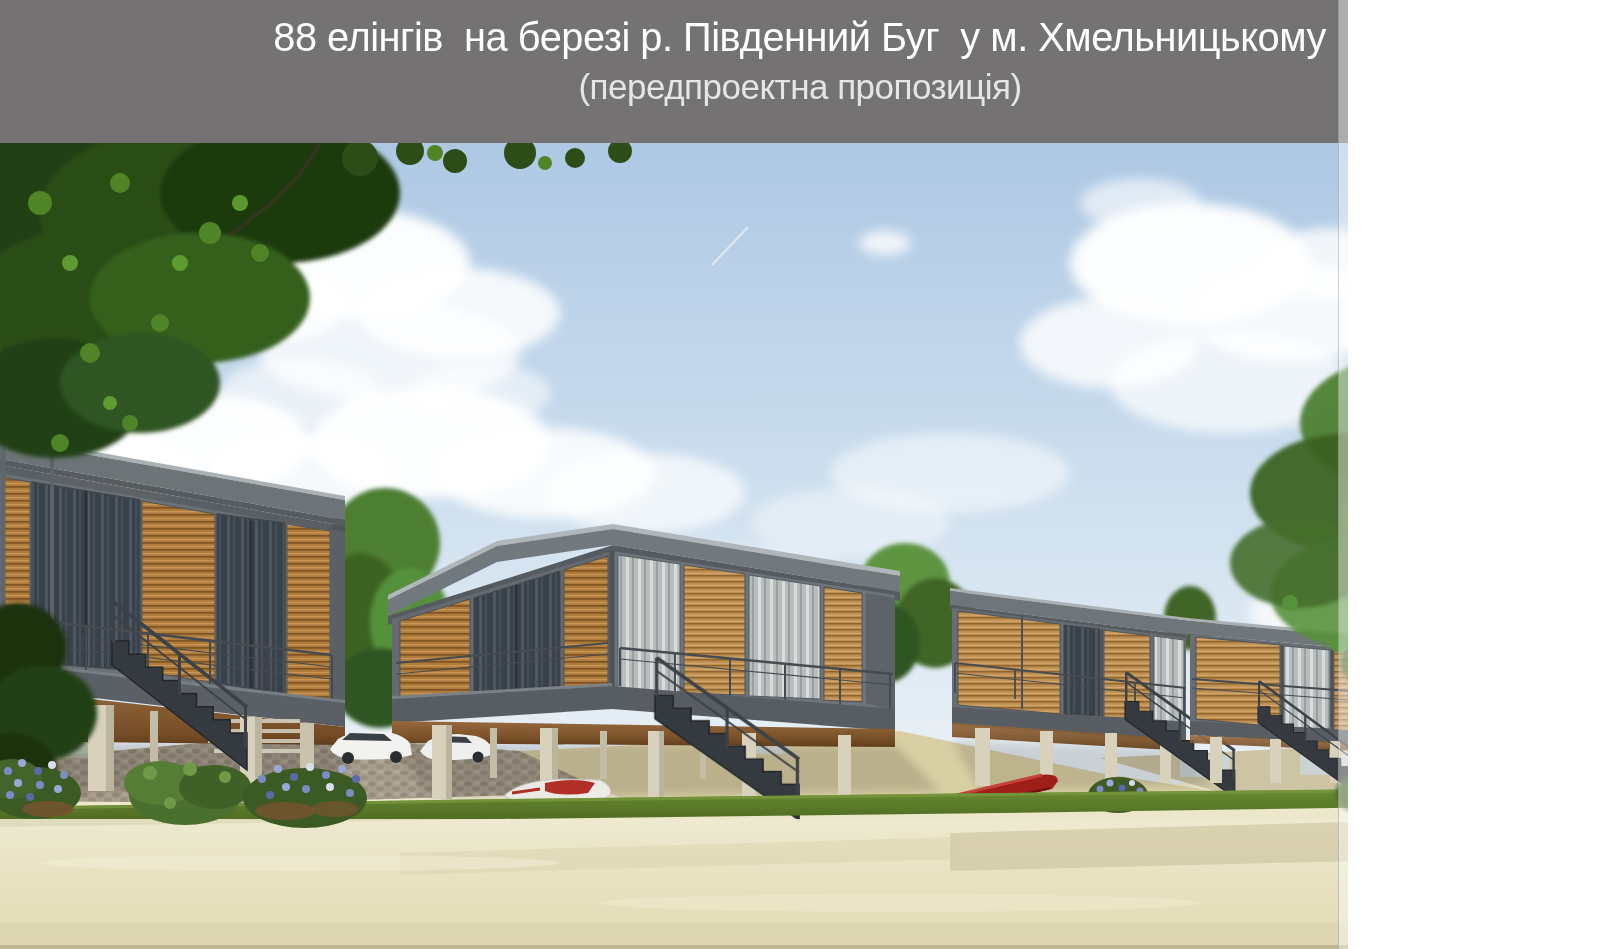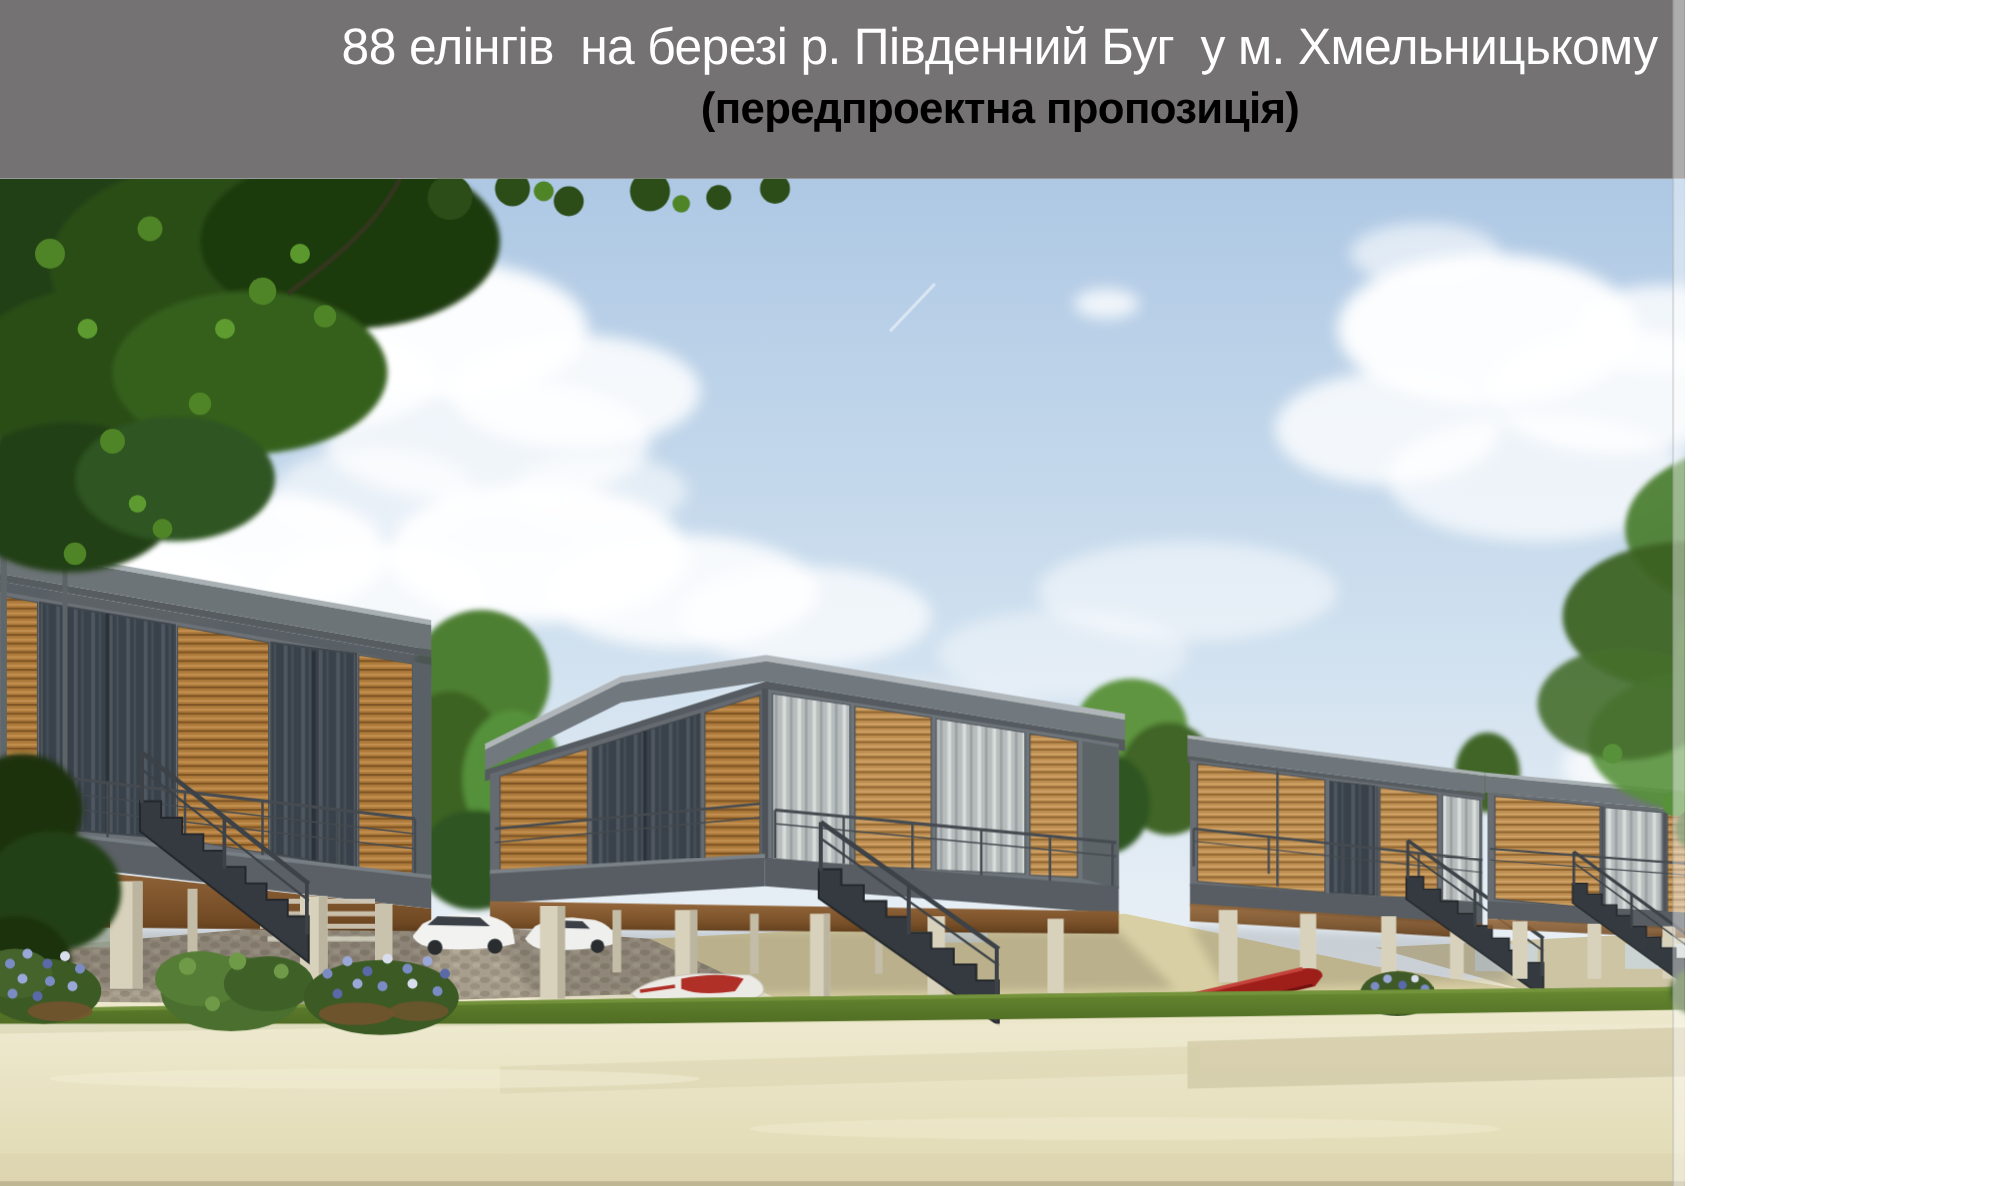--- a/index.html
+++ b/index.html
@@ -2,21 +2,21 @@
 <html><head>
 <meta charset="utf-8">
 <style>
   html,body{margin:0;padding:0;background:#ffffff;}
   .page{position:relative;width:1348px;height:949px;overflow:hidden;background:#fff;
         font-family:"Liberation Sans",sans-serif;}
   .slide-header{position:absolute;top:0;left:0;width:1600px;height:143px;background:#747272;
         display:flex;flex-direction:column;align-items:center;justify-content:flex-start;}
   .slide-title{margin:14px 0 0 0;color:#fff;font-size:41px;font-weight:400;letter-spacing:-.5px;
         white-space:pre-wrap;line-height:1.15;transform:scaleX(.97);}
-  .slide-subtitle{margin:6px 0 0 0;color:#000000;font-size:35px;font-weight:700;letter-spacing:-.5px;
+  .slide-subtitle{margin:6px 0 0 0;color:#e5e5e5;font-size:35px;font-weight:400;letter-spacing:-.5px;
         white-space:pre-wrap;}
   .scene{position:absolute;top:143px;left:0;width:1600px;height:806px;display:block;}
   .edge-strip{position:absolute;top:0;right:0;width:9px;height:949px;
         background:rgba(255,255,255,.42);border-left:1px solid rgba(110,115,120,.35);z-index:5;}
 </style>
 </head>
 <body>
 
 <div class="page">
 

